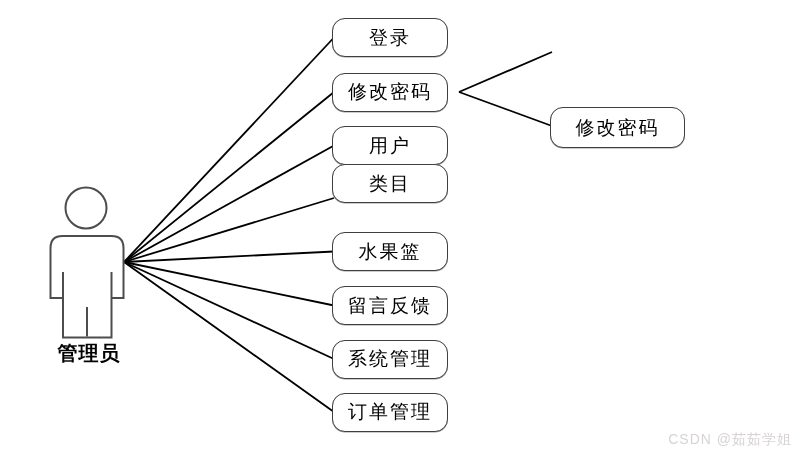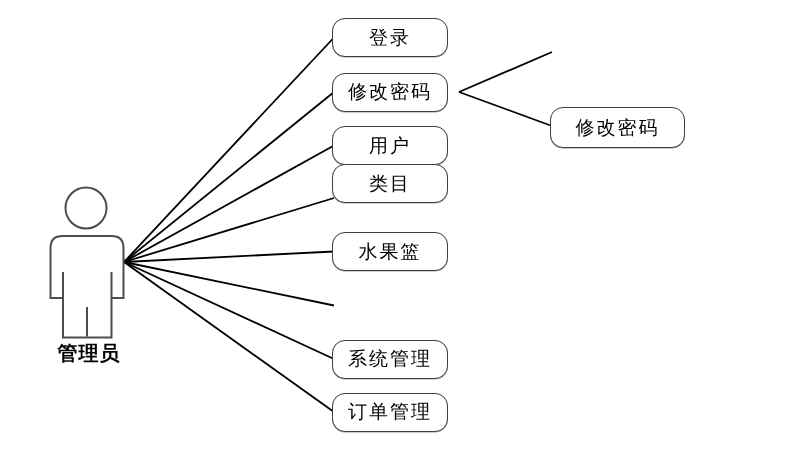--- a/index.html
+++ b/index.html
@@ -94,19 +94,21 @@
     </g>
   </svg>
 
   <div class="actor-label">管理员</div>
 
   <div class="usecase col1" style="top:18px">登录</div>
   <div class="usecase col1" style="top:72.5px">修改密码</div>
   <div class="usecase col1" style="top:126px">用户</div>
   <div class="usecase col1" style="top:164px">类目</div>
   <div class="usecase col1" style="top:232px">水果篮</div>
+  <div class="usecase col1" style="top:286px">留言反馈</div>
   <div class="usecase col1" style="top:392.5px">订单管理</div>
   <div class="usecase col1" style="top:339.5px">系统管理</div>
 
   <div class="usecase col2" style="top:107px">修改密码</div>
 
+  <div class="watermark">CSDN @茹茹学姐</div>
 
 </div>
 
 </body></html>

